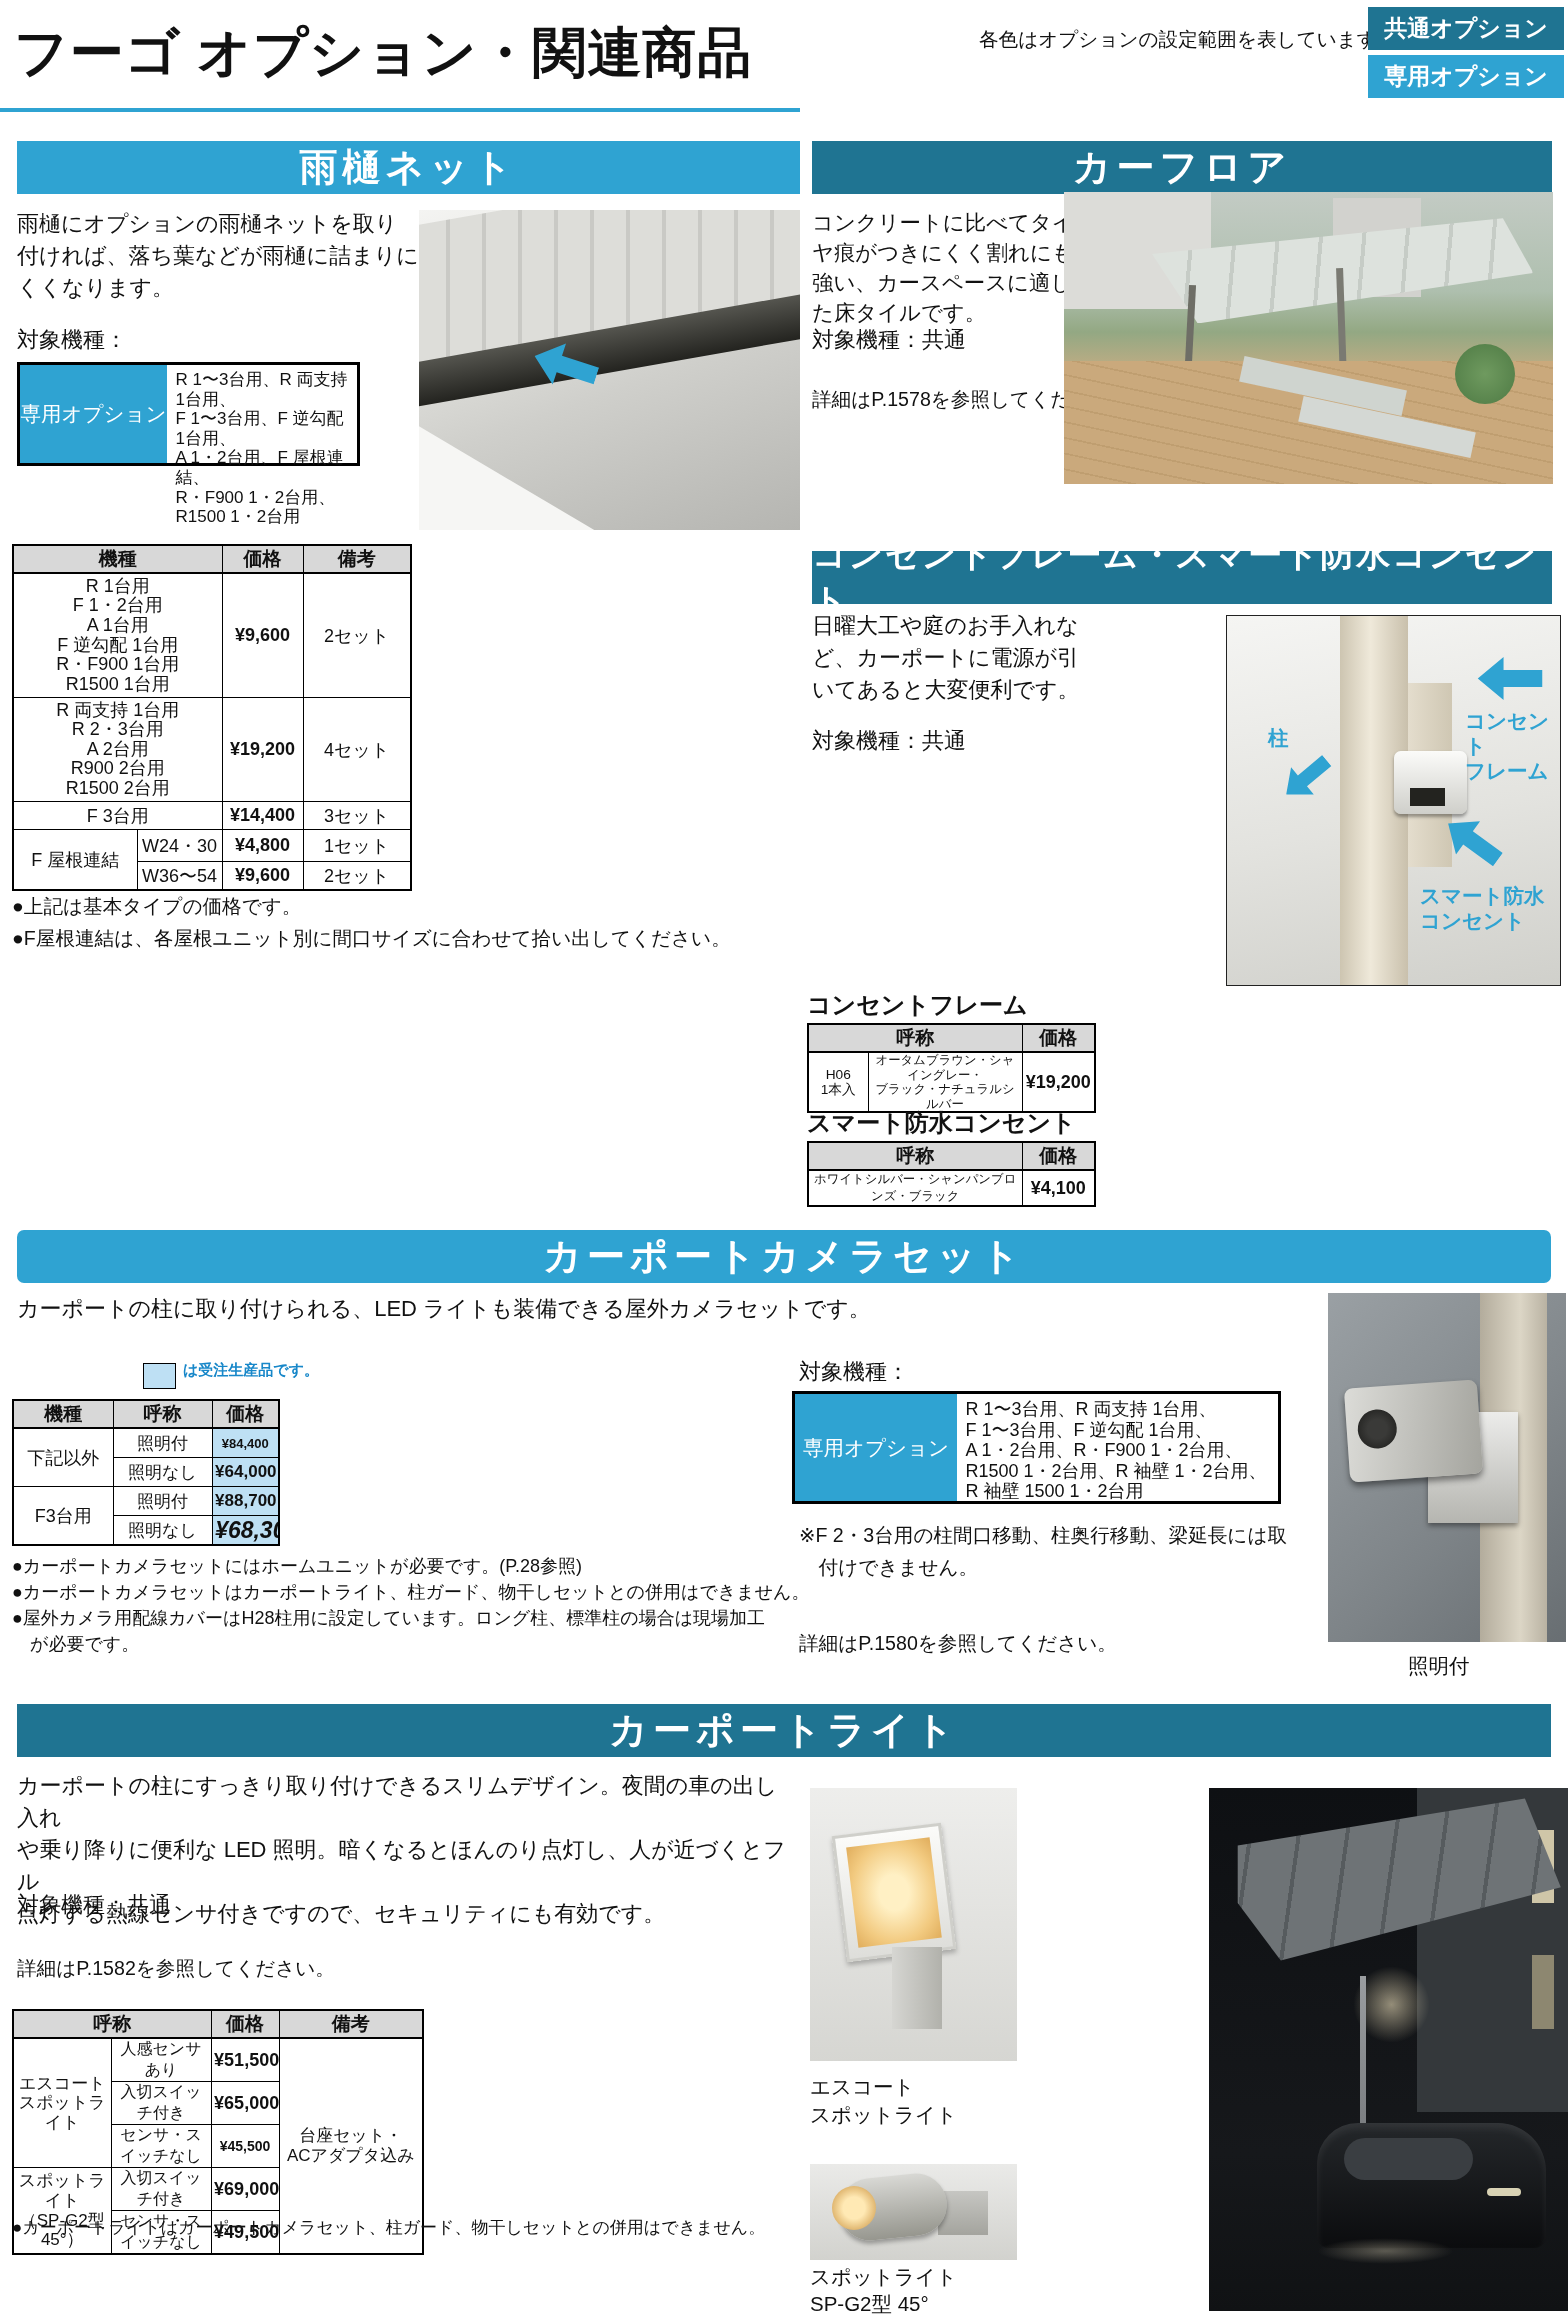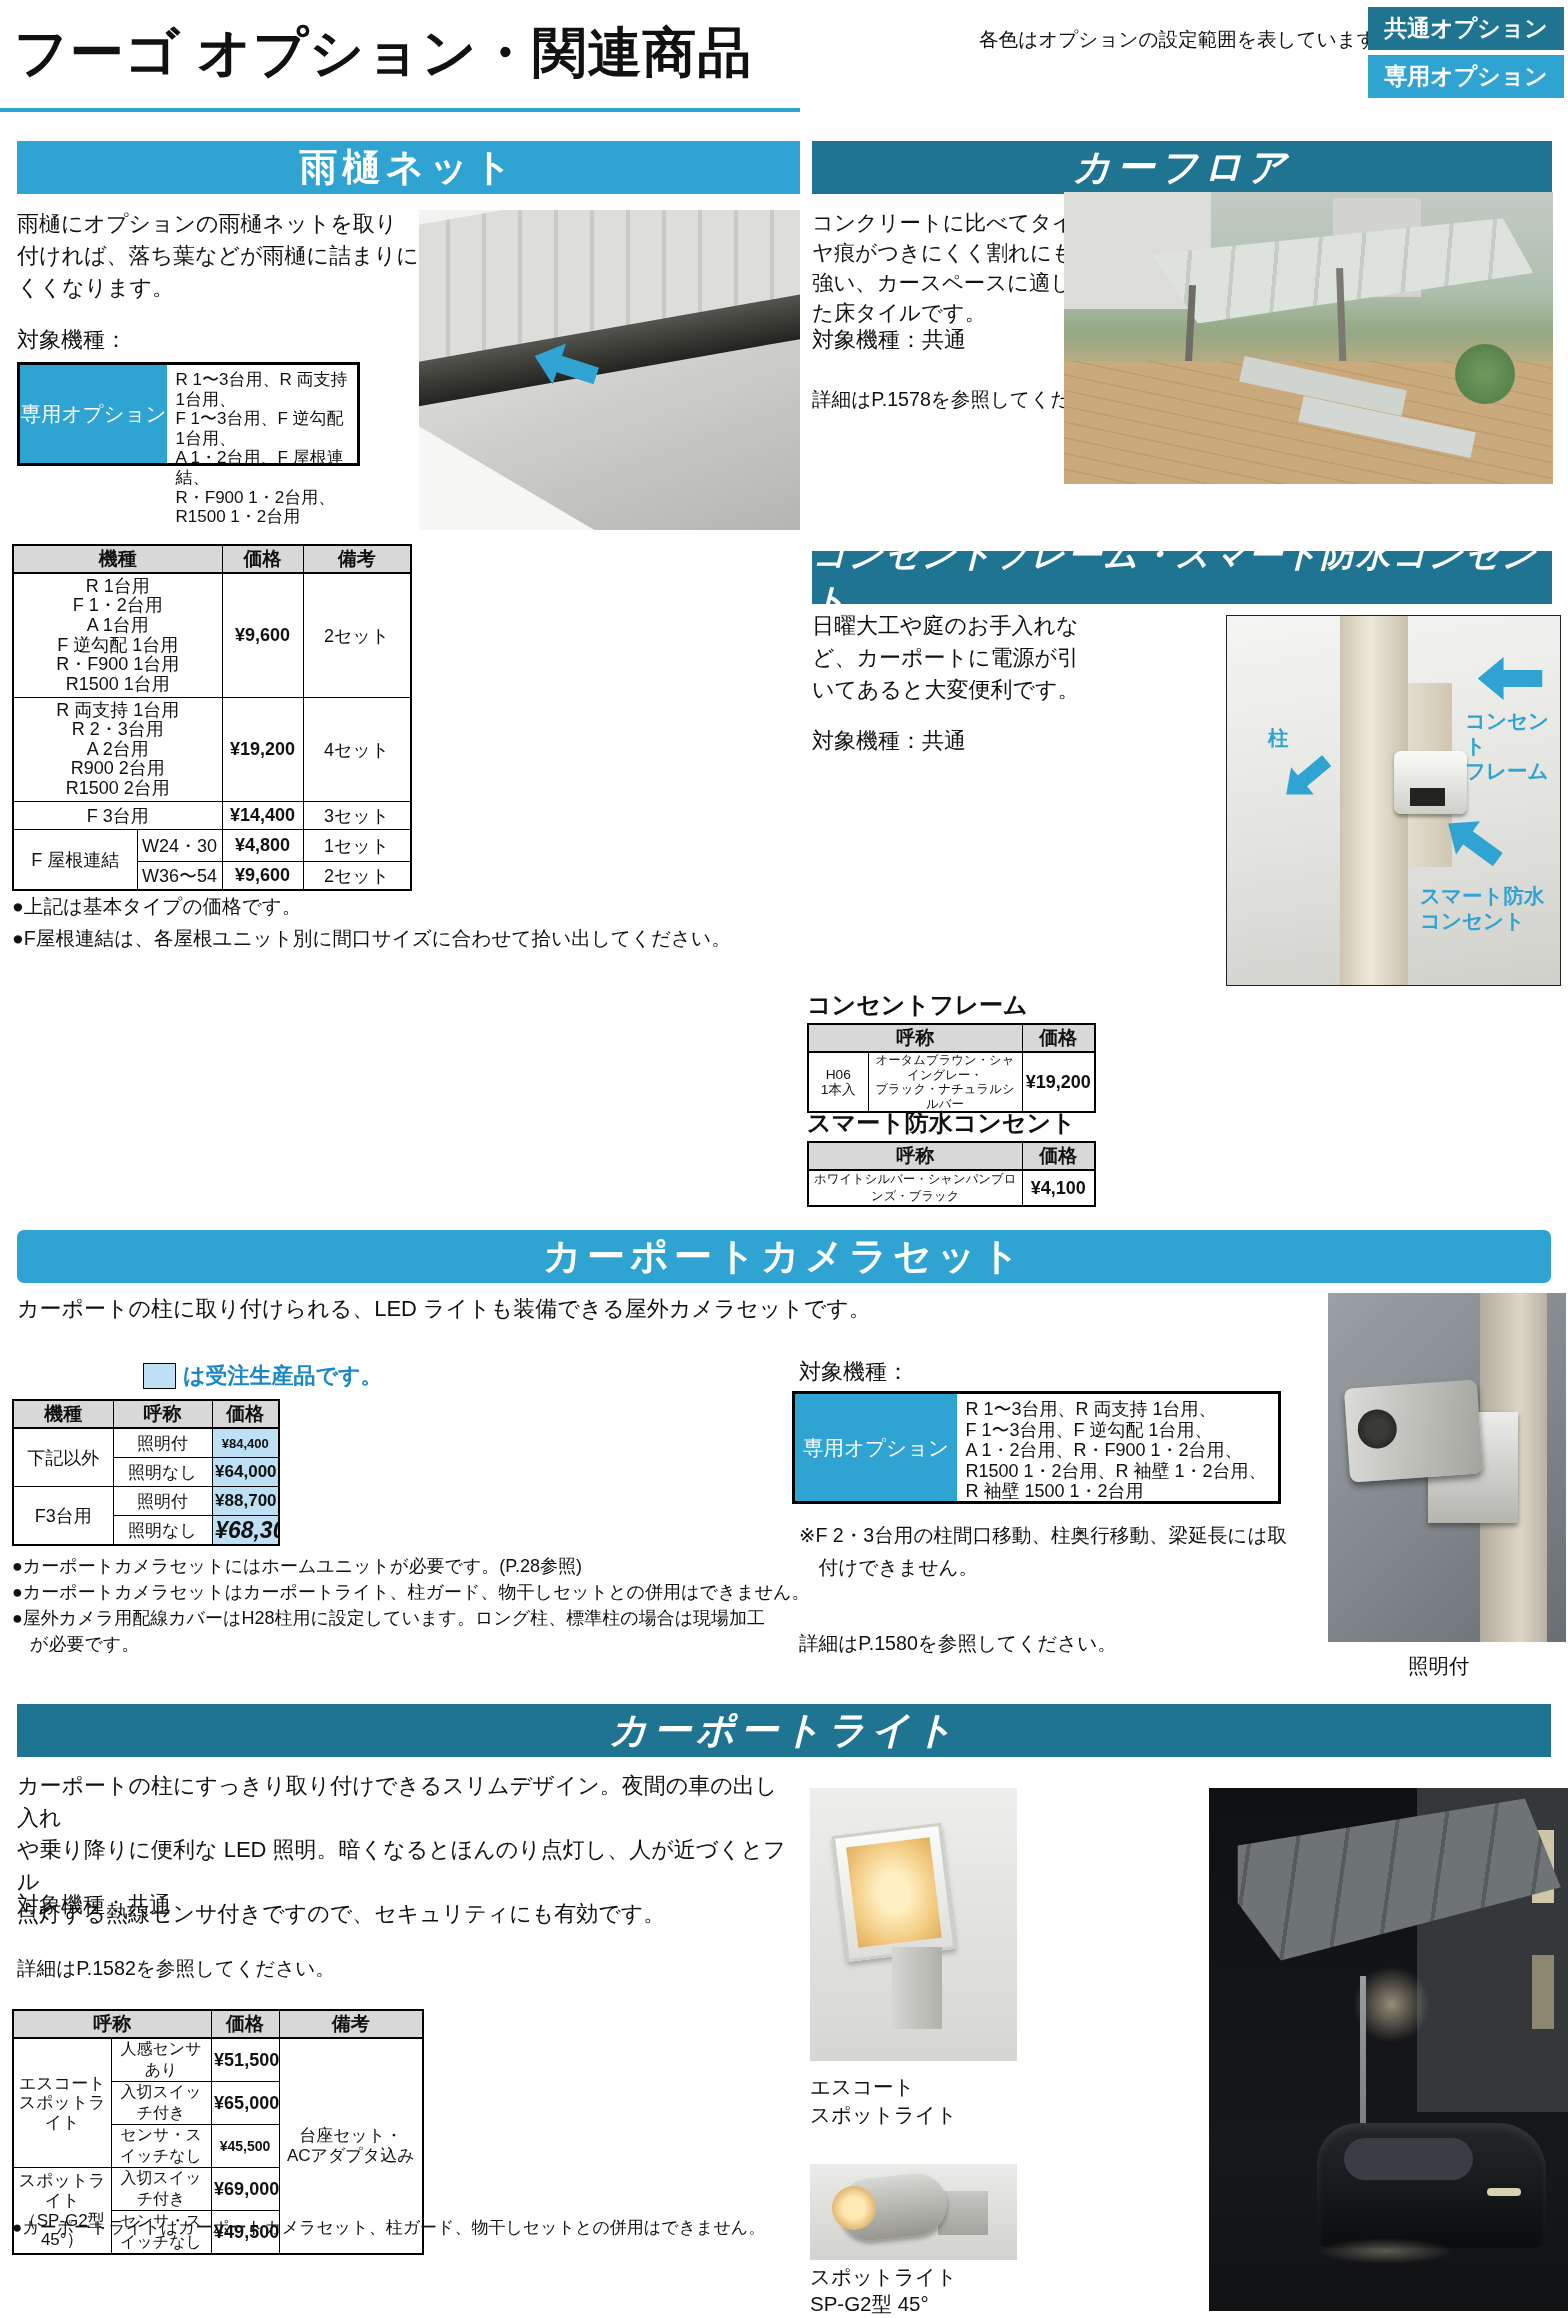--- a/index.html
+++ b/index.html
@@ -13,21 +13,21 @@
   .pre{white-space:pre-line;}
   .page-title{left:13.7px;top:17px;font-size:54px;font-weight:900;letter-spacing:0.9px;}
   .title-rule{left:0;top:108px;width:800px;height:4.3px;background:var(--blue-light);}
   .color-note{left:979px;top:26px;font-size:19.6px;}
   .badge{width:196px;height:43px;color:#fff;font-size:23px;font-weight:bold;
          display:flex;align-items:center;justify-content:center;}
   .b-common{left:1368px;top:6.8px;background:var(--teal-dark);}
   .b-excl{left:1368px;top:55px;background:var(--blue-light);}
   .secbar{height:53px;color:#fff;font-size:38px;font-weight:bold;letter-spacing:5.1px;
           display:flex;align-items:center;justify-content:center;}
-  .bar-blue{background:var(--blue-light);} .bar-teal{background:var(--teal-dark);font-style:italic;}
+  .bar-blue{background:var(--blue-light);} .bar-teal{background:var(--teal-dark);}
   .para{font-size:22px;line-height:32px;}
   .lbl{font-size:22px;}
   .small{font-size:19.6px;}
   .ttable{display:flex;border:3.4px solid #000;background:#fff;box-sizing:border-box;}
   .tbadge{background:var(--blue-light);color:#fff;display:flex;align-items:center;
           justify-content:center;font-size:20.5px;flex:0 0 auto;}
   .tlist{padding:5.1px 8.5px;font-size:17px;line-height:19.6px;}
   table.cat{border-collapse:collapse;table-layout:fixed;background:#fff;border:2.6px solid #000;}
   table.cat th,table.cat td{border:1.7px solid #000;text-align:center;vertical-align:middle;
           padding:0 2.6px;font-size:18px;overflow:hidden;}
@@ -207,21 +207,21 @@
       <td style="height:31px;font-size:12.4px;">ホワイトシルバー・シャンパンブロンズ・ブラック</td>
       <td class="price">¥4,100</td>
     </tr>
   </tbody>
     </table>
 
   <div class="abs secbar bar-blue" style="left:17px;top:1230px;width:1534px;border-radius:7px;">カーポートカメラセット</div>
   <div class="abs para" style="left:17px;top:1293px;width:940px;">カーポートの柱に取り付けられる、LED ライトも装備できる屋外カメラセットです。</div>
 
   <div class="abs" style="left:143px;top:1363px;width:31px;height:24px;background:var(--cell-blue);border:1.7px solid #000;"></div>
-  <div class="abs" style="left:183px;top:1361px;font-size:22px;font-weight:bold;color:var(--legend-blue);">は受注生産品です。</div>
+  <div class="abs" style="left:183px;top:1361px;font-size:15px;font-weight:bold;color:var(--legend-blue);">は受注生産品です。</div>
 
   <table class="cat abs" style="left:12px;top:1399px;width:267px;">
     <colgroup>
         <col style="width:100px">
         <col style="width:99px">
         <col style="width:67px">
       </colgroup>
     <tbody>
         <tr>
       <th>機種</th>

